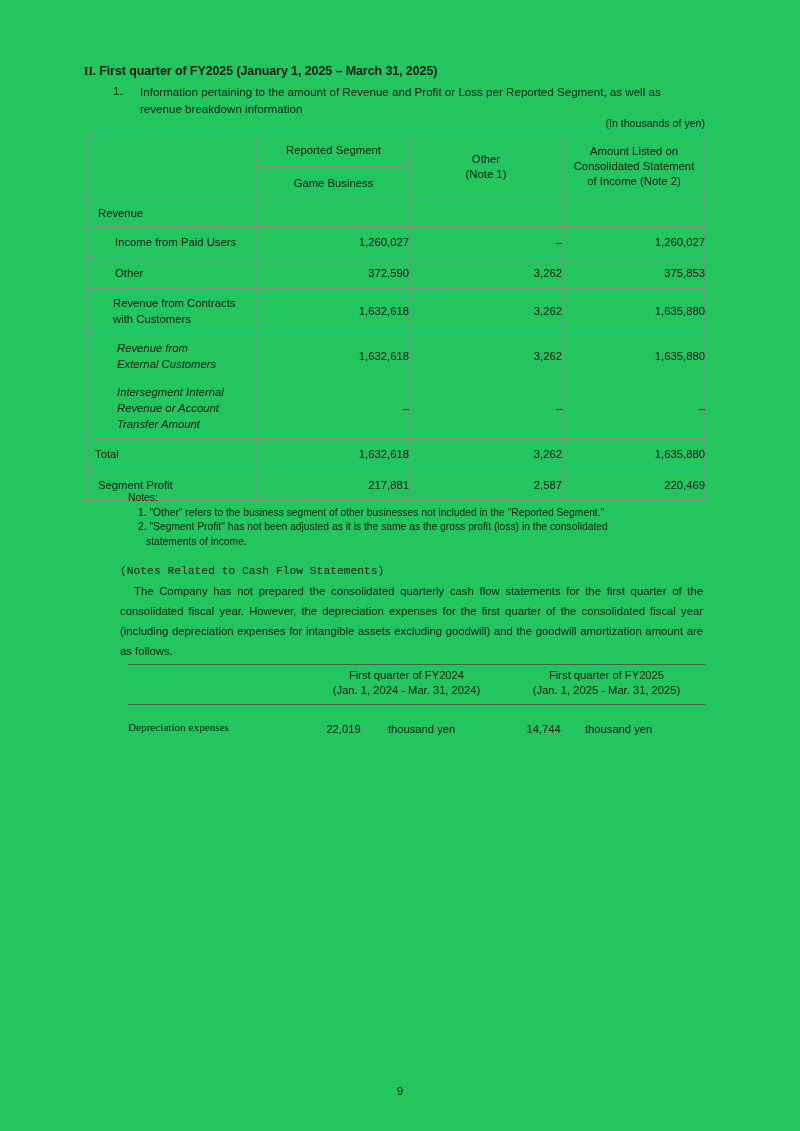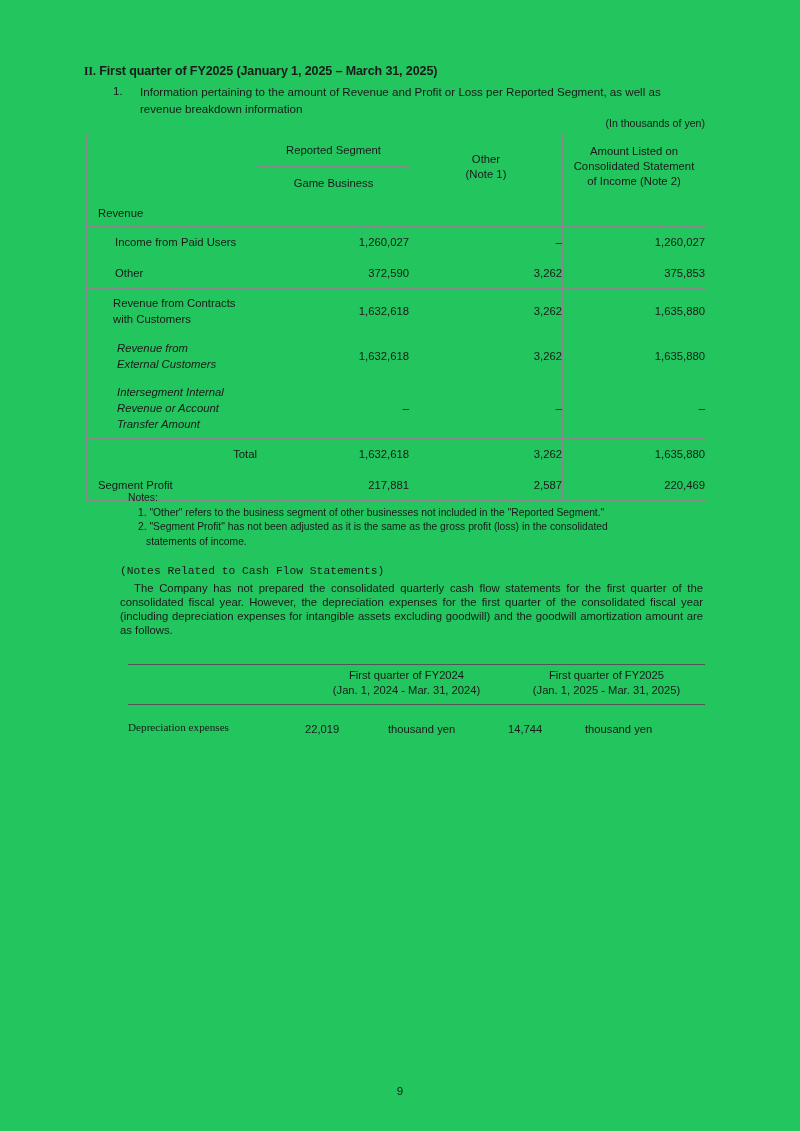--- a/index.html
+++ b/index.html
@@ -90,21 +90,21 @@
     height: 58px;
   }
   .lbl {
     padding: 5px 6px 5px 10px;
     line-height: 16px;
   }
   .lbl.i0 { padding-left: 11px; }
   .lbl.i1 { padding-left: 28px; }
   .lbl.i2 { padding-left: 26px; }
   .lbl.i3 { padding-left: 30px; font-style: italic; }
-  .lbl.ctr { text-align: right; padding-left: 0; padding-right: 0; }
+  .lbl.ctr { text-align: left; padding-left: 8px; padding-right: 0; }
   .num {
     text-align: right;
     padding: 5px 12px 5px 4px;
     line-height: 16px;
   }
   .r-rev td { height: 26px; }
   .r-std td { height: 30px; }
   .r-two td { height: 44px; }
   .r-three td { height: 60px; }
   .r-tot td { height: 30px; }
@@ -129,21 +129,21 @@
     top: 565px;
     font-size: 11.3px;
     font-family: Liberation Mono, monospace;
   }
   .cf-body {
     position: absolute;
     left: 120px;
     top: 581px;
     width: 583px;
     font-size: 11.3px;
-    line-height: 14px;
+    line-height: 20px;
     text-align: justify;
     text-justify: inter-word;
     text-indent: 14px;
   }
 
   
   .cf-table {
     position: absolute;
     left: 128px;
     top: 664px;
@@ -162,21 +162,21 @@
     padding: 3px 0 6px 0;
   }
   .cf-table tr.head-row td { border-top: 1.4px solid #555; text-align: center; }
   .cf-table tr.rule-row td { border-top: 1.4px solid #555; height: 9px; }
   .cf-table .rowlbl {
     padding: 6px 0 6px 0;
     line-height: 15px;
     font-family: Liberation Serif, serif;
   }
   .cf-table .val {
-    text-align: left;
+    text-align: center;
     padding: 6px 6px 6px 0;
   }
   .cf-table .unit {
     text-align: left;
     padding: 6px 0 6px 0;
   }
 
   
   .pageno {
     position: absolute;

